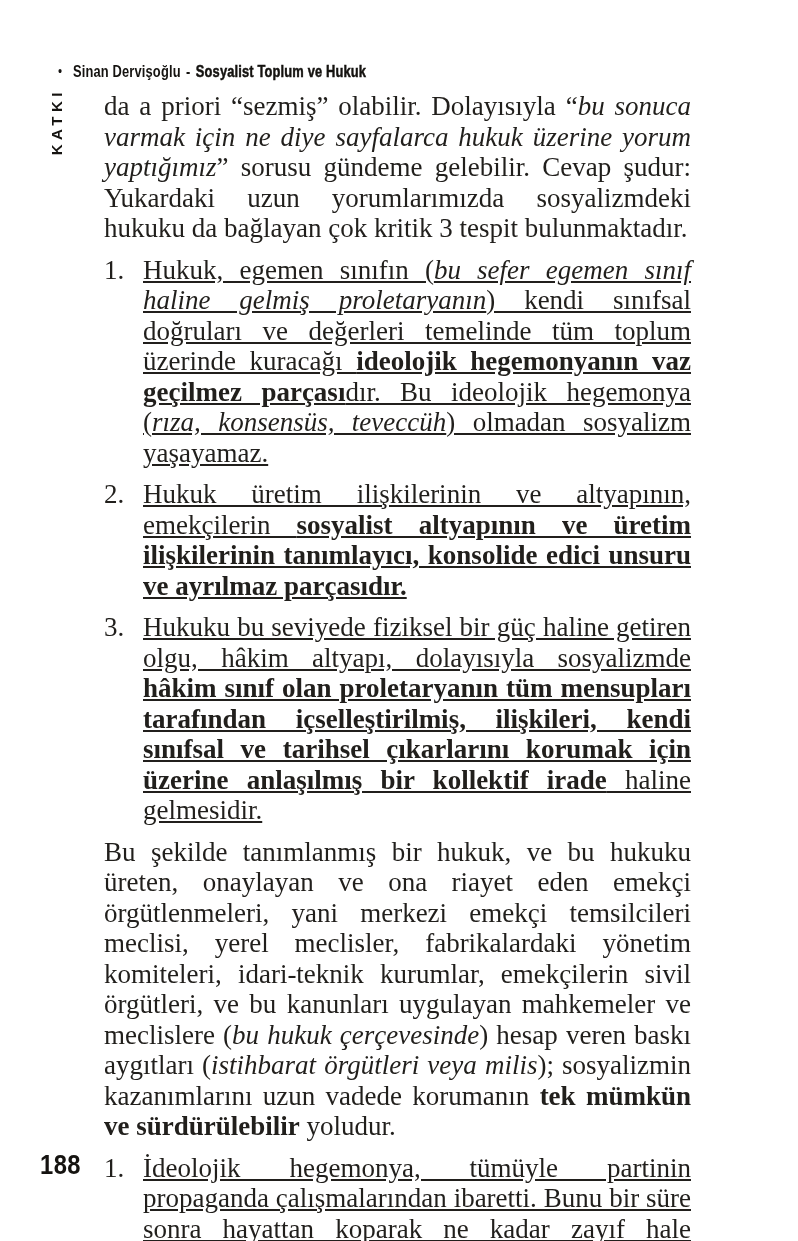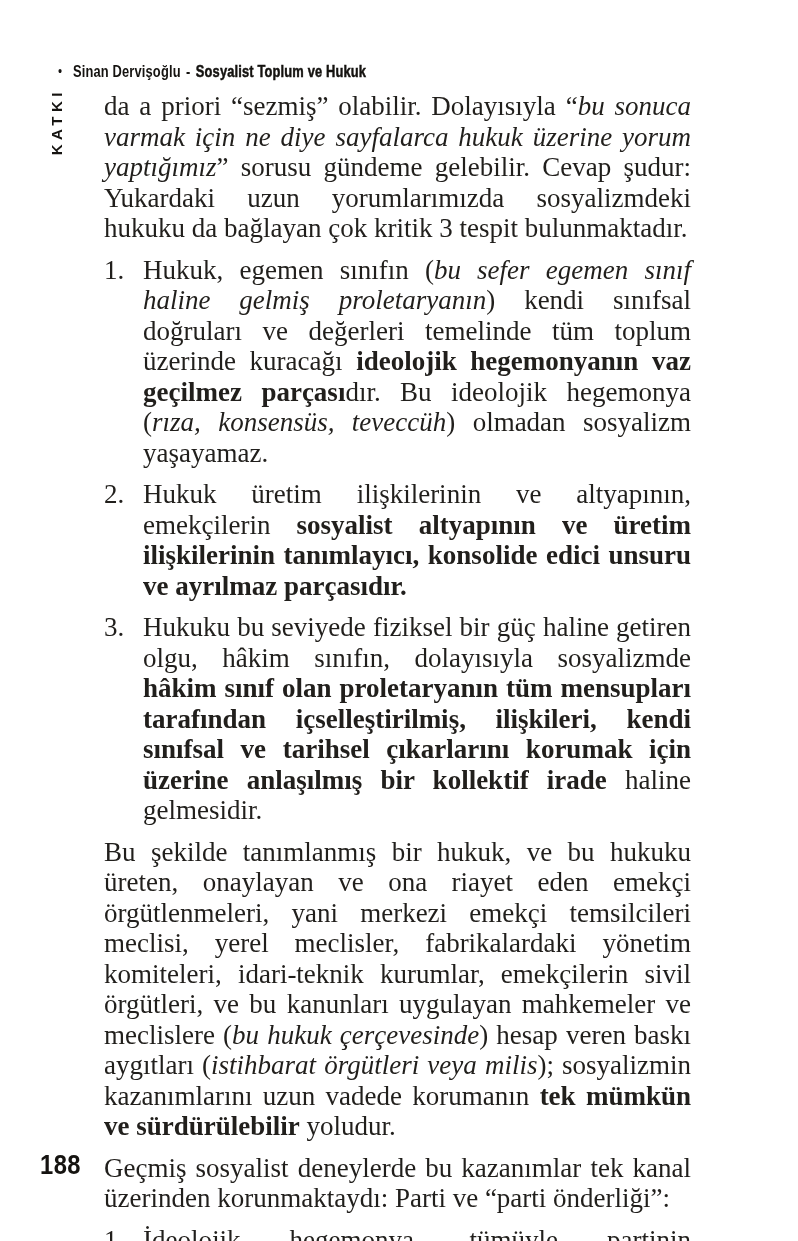--- a/index.html
+++ b/index.html
@@ -55,21 +55,21 @@
     width: 587px;
     font-size: 27px;
     line-height: 30.5px;
     text-align: justify;
     color: #211f1c;
   }
   .body-col p { margin: 0 0 11px 0; }
   .list-block { margin: 0; }
   .list-item { display: flex; margin: 0 0 11px 0; }
   .list-item .num { width: 39px; flex: 0 0 39px; }
-  .list-item .item-text { flex: 1 1 auto; text-align: justify; }
+  .list-item .item-text { flex: 1 1 auto; text-align: justify; text-decoration: underline; }
   em { font-style: italic; }
   strong { font-weight: 700; }
   
   .page-number {
     position: absolute;
     left: 40px; top: 1150px;
     font-family: "Liberation Sans", sans-serif;
     font-weight: 700;
     font-size: 27px;
     letter-spacing: 0.5px;
@@ -101,27 +101,26 @@
     <div class="list-item">
           <span class="num">1.</span>
           <div class="item-text"><span>Hukuk, egemen sınıfın (</span><em>bu sefer egemen sınıf haline gelmiş proletaryanın</em><span>) kendi sınıfsal doğruları ve değerleri temelinde tüm toplum üzerinde kuracağı </span><strong>ideolojik hegemonyanın vaz geçilmez parçası</strong><span>dır. Bu ideolojik hegemonya (</span><em>rıza, konsensüs, teveccüh</em><span>) olmadan sosyalizm yaşayamaz.</span></div>
         </div>
         <div class="list-item">
           <span class="num">2.</span>
           <div class="item-text"><span>Hukuk üretim ilişkilerinin ve altyapının, emekçilerin </span><strong>sosyalist altyapının ve üretim ilişkilerinin tanımlayıcı, konsolide edici unsuru ve ayrılmaz parçasıdır.</strong></div>
         </div>
         <div class="list-item">
           <span class="num">3.</span>
-          <div class="item-text"><span>Hukuku bu seviyede fiziksel bir güç haline getiren olgu, hâkim sınıfın, dolayısıyla sosyalizmde </span><strong>hâkim sınıf olan proletaryanın tüm mensupları tarafından içselleştirilmiş, ilişkileri, kendi sınıfsal ve tarihsel çıkarlarını korumak için üzerine anlaşılmış bir kollektif irade</strong><span> haline gelmesidir.</span></div>
+          <div class="item-text"><span>Hukuku bu seviyede fiziksel bir güç haline getiren olgu, hâkim altyapı, dolayısıyla sosyalizmde </span><strong>hâkim sınıf olan proletaryanın tüm mensupları tarafından içselleştirilmiş, ilişkileri, kendi sınıfsal ve tarihsel çıkarlarını korumak için üzerine anlaşılmış bir kollektif irade</strong><span> haline gelmesidir.</span></div>
         </div>
       </div>
 
     <p><span>Bu şekilde tanımlanmış bir hukuk, ve bu hukuku üreten, onaylayan ve ona riayet eden emekçi örgütlenmeleri, yani merkezi emekçi temsilcileri meclisi, yerel meclisler, fabrikalardaki yönetim komiteleri, idari-teknik kurumlar, emekçilerin sivil örgütleri, ve bu kanunları uygulayan mahkemeler ve meclislere (</span><em>bu hukuk çerçevesinde</em><span>) hesap veren baskı aygıtları (</span><em>istihbarat örgütleri veya milis</em><span>); sosyalizmin kazanımlarını uzun vadede korumanın </span><strong>tek mümkün ve sürdürülebilir</strong><span> yoludur.</span></p>
 
-    <p><span>Geçmiş sosyalist deneylerde bu kazanımlar tek kanal üzerinden korunmaktaydı: Parti ve “parti önderliği”:</span></p>
 
     <div class="list-block">
 
     <div class="list-item">
           <span class="num">1.</span>
           <div class="item-text"><span>İdeolojik hegemonya, tümüyle partinin propaganda çalışmalarından ibaretti. Bunu bir süre sonra hayattan koparak ne kadar zayıf hale geldiğini anlattık</span></div>
         </div>
         <div class="list-item">
           <span class="num">2.</span>
           <div class="item-text"><span>Üretim ilişkileri ve kuracağı, partinin saptadığı, ara sıra da belli</span></div>

